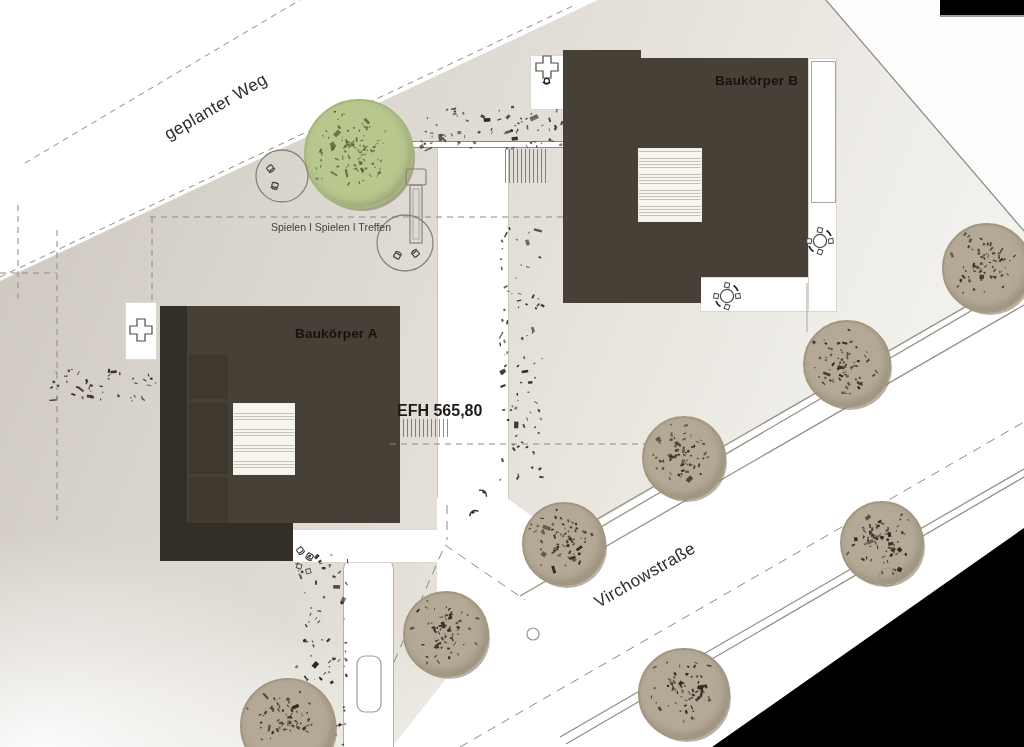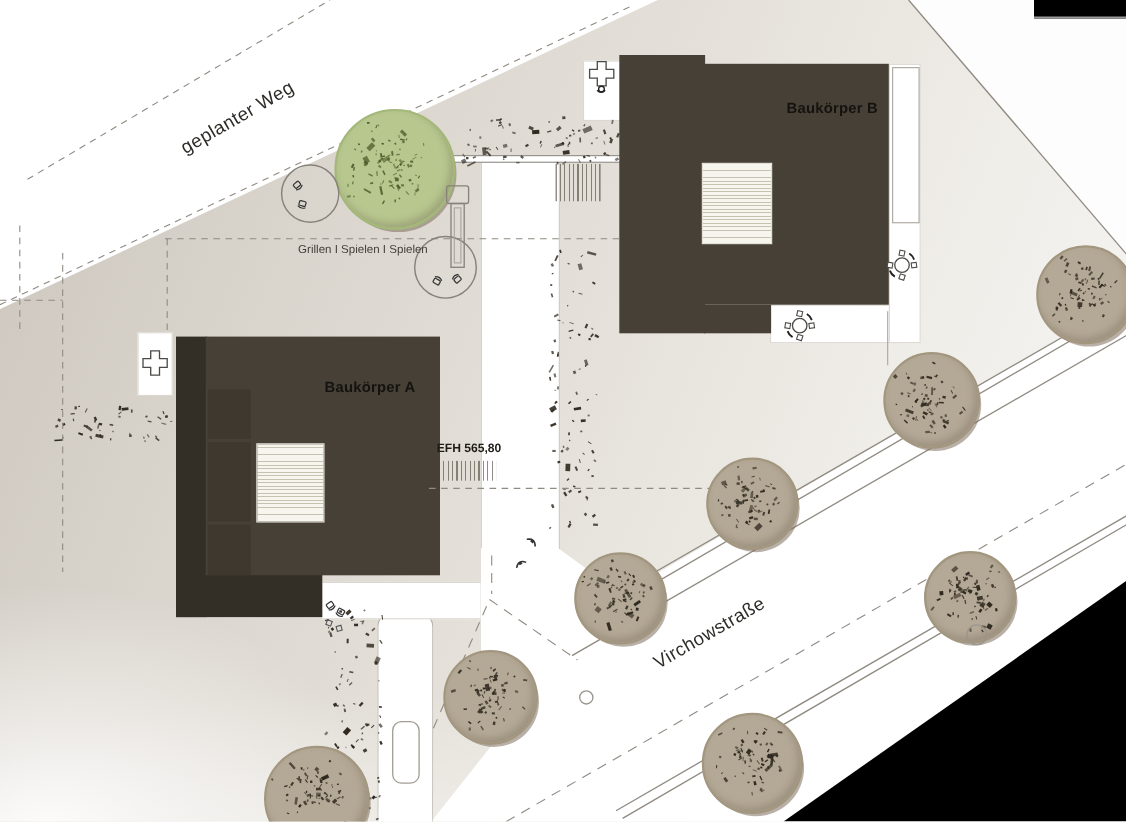--- a/index.html
+++ b/index.html
@@ -27,25 +27,25 @@
      border-left:1px solid #ccc7bf;border-right:1px solid #ccc7bf;}
   .plaza{left:437px;top:498px;width:200px;height:195px;background:#fff;
      clip-path:polygon(0 0,70px 0,190px 88px,65px 182px,0 158px);}
   .bar{left:402px;top:141px;width:164px;height:5px;background:#fff;border:1px solid #8d8a82;}
   .hatchv{background:repeating-linear-gradient(90deg,rgba(70,64,52,.6) 0 1px,transparent 1px 4px);}
   .bld{background:#474036;}
   .bld-dark{background:#332e26;}
   .bld-inset{background:#3e382e;}
   .court{background:repeating-linear-gradient(to bottom,#f7f6ee 0 2.5px,#c6c2b0 2.5px 3.2px);
      border:1px solid #efeee6;}
-  .lbl{font-size:13.5px;font-weight:bold;color:#15130f;letter-spacing:.2px;white-space:nowrap;margin-top:18px;}
+  .lbl{font-size:13.5px;font-weight:bold;color:#15130f;letter-spacing:.2px;white-space:nowrap;}
   .txt-street{font-size:17px;color:#2e2c29;letter-spacing:.4px;transform:rotate(-30deg);
      transform-origin:left center;white-space:nowrap;}
   .txt-small{font-size:10.5px;color:#43403b;white-space:nowrap;}
-  .txt-efh{font-size:11px;font-weight:bold;color:#1f1c17;white-space:nowrap;}
+  .txt-efh{font-size:16px;font-weight:bold;color:#1f1c17;white-space:nowrap;}
   .tree{border-radius:50%;box-shadow:3px 4px 0 -2px rgba(125,112,92,.55),
      inset -3px -4px 7px rgba(115,104,85,.35);}
   .pergola{left:811px;top:61px;width:23px;height:140px;border:1px solid #a9a49c;background:transparent;}
   .blackbar{left:940px;top:0;width:84px;height:15px;background:#000;border-bottom:2px solid #9c9c9c;}
   .blacktri{left:700px;top:520px;width:324px;height:227px;background:#000;
      clip-path:polygon(324px 8px,324px 227px,12px 227px);}
   svg.layer{position:absolute;left:0;top:0;}
 </style>
 </head>
 <body>
@@ -1184,20 +1184,20 @@
       <svg viewBox="0 0 20 20" width="20" height="20" style="position: absolute; left: 878px; top: 567px; overflow: visible;">
         <circle cx="10" cy="10" r="9" fill="none" stroke="#9a958d" stroke-width="1.2"></circle>
       </svg>
       <svg viewBox="0 0 26 58" width="26" height="58" style="position: absolute; left: 356px; top: 655px; overflow: visible;">
         <rect x="1" y="1" width="24" height="56" rx="8" fill="#fff" stroke="#a29d95" stroke-width="1.2"></rect>
       </svg>
     </div>
 
   <div class="abs txt-street" style="left:166px;top:126px">geplanter Weg</div>
   <div class="abs txt-street" style="left:596px;top:594px">Virchowstraße</div>
-  <div class="abs txt-small" style="left:271px;top:221px">Grillen I Spielen I Spielen</div>
+  <div class="abs txt-small" style="left:271px;top:221px">Spielen I Spielen I Treffen</div>
   <div class="abs txt-efh" style="left:397px;top:402px">EFH 565,80</div>
   <div class="abs lbl" style="left:295px;top:326px">Baukörper A</div>
   <div class="abs lbl" style="left:715px;top:73px">Baukörper B</div>
 
   <div class="abs blackbar"></div>
   <div class="abs blacktri"></div>
 </div>
 
 </body></html>

